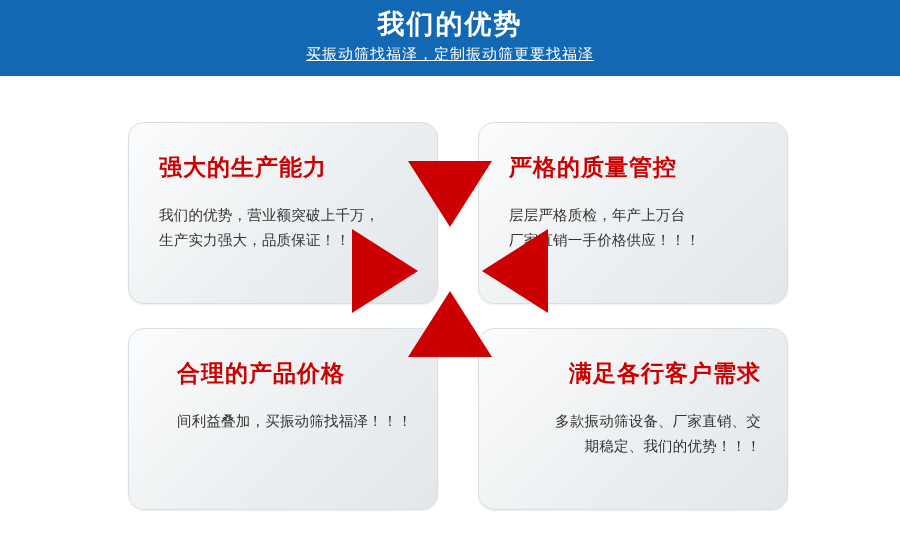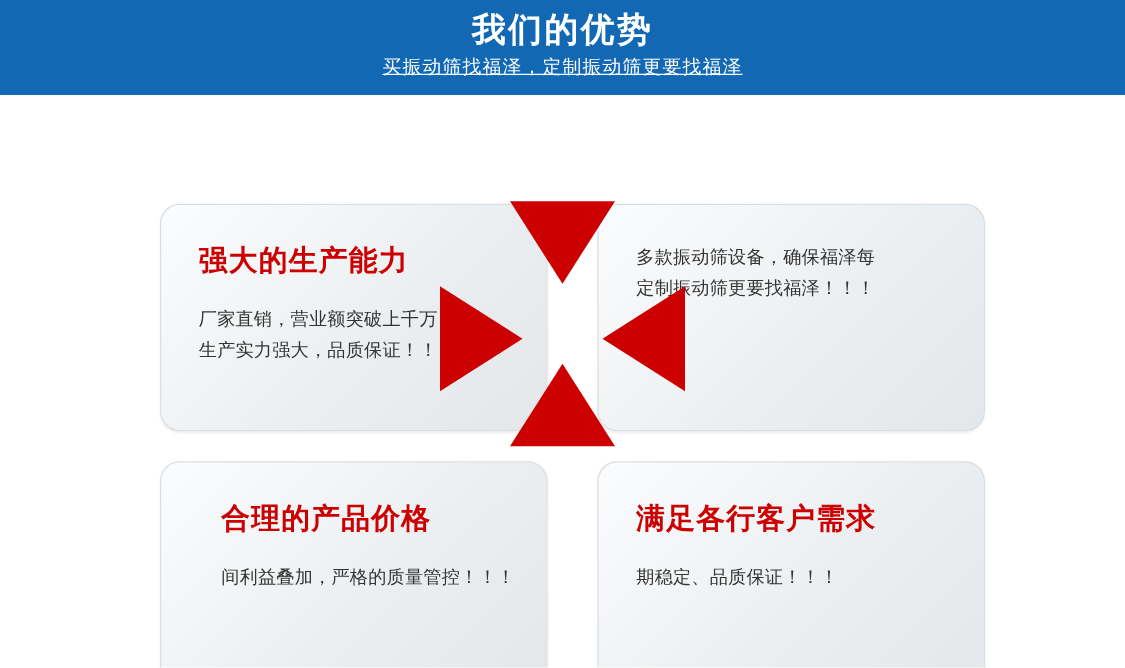--- a/index.html
+++ b/index.html
@@ -58,26 +58,25 @@
   .card {
     position: absolute;
     width: 310px;
     height: 182px;
     box-sizing: border-box;
     border: 1px solid #d9dee2;
     border-radius: 16px;
     background: linear-gradient(135deg, #fbfcfd 0%, #eceff1 55%, #e3e7ea 100%);
     box-shadow: 0 1px 2px rgba(0,0,0,0.07);
     padding: 30px 26px 0 30px;
-    margin-top: 41px;
   }
   .card.c0 { left: 0;   top: 0; }
   .card.c1 { left: 350px; top: 0; }
   .card.c2 { left: 0;   top: 206px; padding-left: 48px; }
-  .card.c3 { left: 350px; top: 206px; }
+  .card.c3 { left: 350px; top: 206px; text-align: right; }
 
   .card-title {
     color: #cc0000;
     font-size: 23px;
     font-weight: bold;
     letter-spacing: 1px;
     margin: 0 0 22px 0;
     line-height: 28px;
   }
   .card-body {
@@ -143,43 +142,45 @@
   <div class="banner">
     <div class="banner-title">我们的优势</div>
     <div class="banner-sub">买振动筛找福泽，定制振动筛更要找福泽</div>
   </div>
 
   <div class="grid">
 
     <div class="card c0">
       <div class="card-title">强大的生产能力</div>
       <div class="card-body">
-        <div>厂家直销，营业额突破上千万，</div>
+        <div>我们的优势，营业额突破上千万，</div>
         <div>生产实力强大，品质保证！！！</div>
       </div>
     </div>
 
     <div class="card c1">
+      <div class="card-title">严格的质量管控</div>
       <div class="card-body">
-        <div>多款振动筛设备，确保福泽每</div>
-        <div>定制振动筛更要找福泽！！！</div>
+        <div>层层严格质检，年产上万台</div>
+        <div>厂家直销一手价格供应！！！</div>
       </div>
     </div>
 
     <div class="card c2">
       <div class="card-title">合理的产品价格</div>
       <div class="card-body">
-        <div>间利益叠加，严格的质量管控！！！</div>
+        <div>间利益叠加，买振动筛找福泽！！！</div>
       </div>
     </div>
 
     <div class="card c3">
       <div class="card-title">满足各行客户需求</div>
       <div class="card-body">
-        <div>期稳定、品质保证！！！</div>
+        <div>多款振动筛设备、厂家直销、交</div>
+        <div>期稳定、我们的优势！！！</div>
       </div>
     </div>
 
   </div>
 
   <div class="arrows">
     <div class="arrow top"></div>
     <div class="arrow left"></div>
     <div class="arrow right"></div>
     <div class="arrow bottom"></div>

